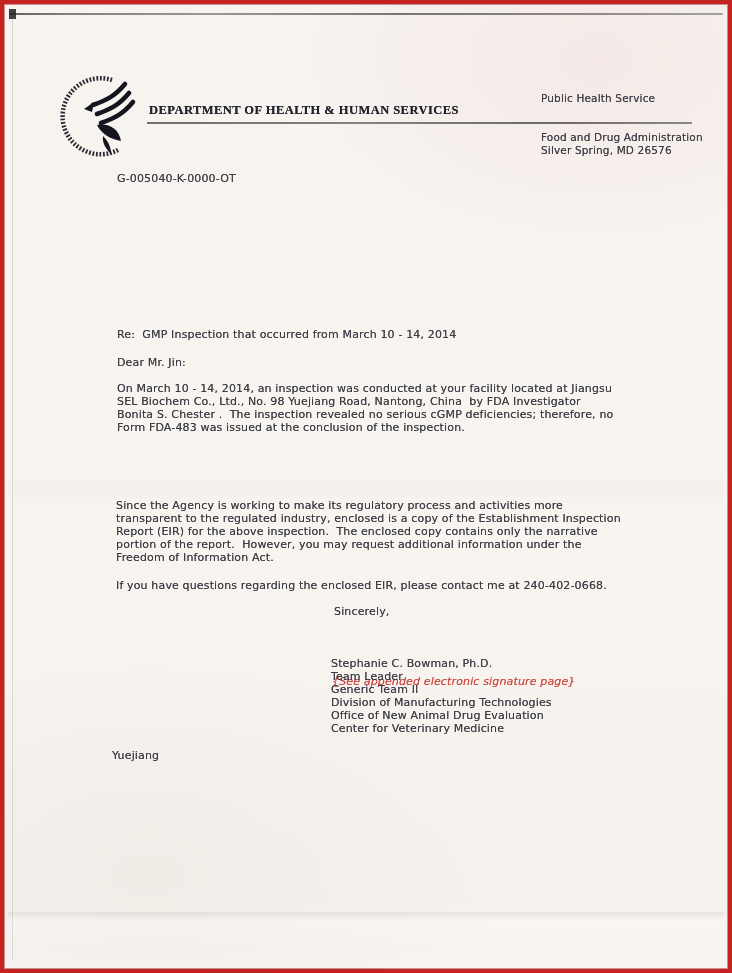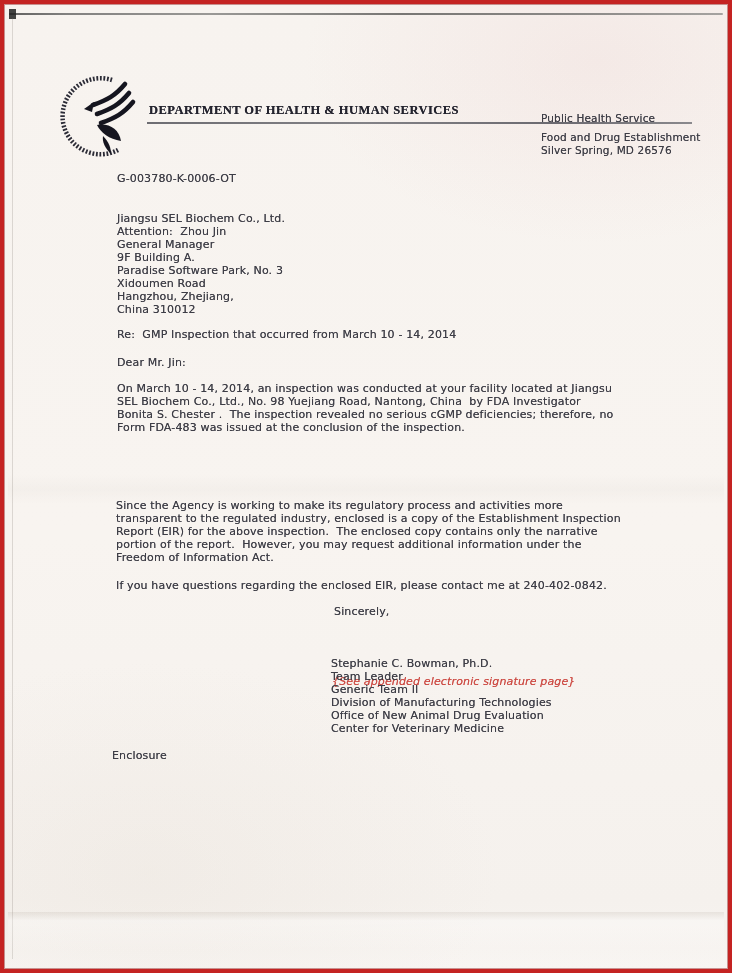--- a/index.html
+++ b/index.html
@@ -49,21 +49,21 @@
     font-size: 12.5px; letter-spacing: .45px;
     color: #23232e;
     text-shadow: 0 0 0.5px rgba(35,35,46,0.85);
     white-space: nowrap;
   }
   .dept-rule {
     position: absolute; left: 143px; top: 118px; width: 545px; height: 2px;
     background: linear-gradient(90deg, #55555c, #6e6e74 40%, #52525a 75%, #77777c 100%);
     opacity: .85;
   }
-  .phs { left: 537px; top: 88px; font-size: 10.5px; margin-top: 20px; }
+  .phs { left: 537px; top: 88px; font-size: 10.5px; }
   .fda { left: 537px; top: 127px; font-size: 10.5px; line-height: 12.5px; }
   .ref { left: 113px; top: 168px; }
   .recipient { left: 113px; top: 208px; }
   .subject { left: 113px; top: 324px; text-align: right; }
   .salutation { left: 113px; top: 352px; text-align: right; }
   .p1 { left: 113px; top: 378px; width: 545px; }
   .p2 { left: 113px; top: 447px; width: 545px; }
   .p3 { left: 112px; top: 495px; width: 545px; }
   .p4 { left: 112px; top: 575px; width: 560px; }
   .closing { left: 330px; top: 601px; }
@@ -92,47 +92,39 @@
       </g>
       <path d="M36 30 l-10 7 l8 3 z" fill="#15151f"></path>
       <path d="M39 53 C51 51 61 57 63 69 C51 67 43 61 39 53 Z" fill="#15151f"></path>
       <path d="M45 64 C51 70 53 76 53 82 C47 76 44 70 45 64 Z" fill="#15151f"></path>
     </svg>
   </div>
 
   <div class="dept-title">DEPARTMENT OF HEALTH &amp; HUMAN SERVICES</div>
   <div class="dept-rule"></div>
   <div class="txt phs">Public Health Service</div>
-  <div class="txt fda"><span>Food and Drug Establishment</span>
+  <div class="txt fda"><span>Food and Drug Administration</span>
 <span>Silver Spring, MD 26576</span></div>
 
-  <div class="txt ref">G-003780-K-0006-OT</div>
-  <div class="txt recipient">Jiangsu SEL Biochem Co., Ltd.
-Attention:  Zhou Jin
-General Manager
-9F Building A.
-Paradise Software Park, No. 3
-Xidoumen Road
-Hangzhou, Zhejiang,
-China 310012</div>
+  <div class="txt ref">G-005040-K-0000-OT</div>
   <div class="txt subject">Re:  GMP Inspection that occurred from March 10 - 14, 2014</div>
   <div class="txt salutation">Dear Mr. Jin:</div>
   <div class="txt p1">On March 10 - 14, 2014, an inspection was conducted at your facility located at Jiangsu
 SEL Biochem Co., Ltd., No. 98 Yuejiang Road, Nantong, China  by FDA Investigator
 Bonita S. Chester .  The inspection revealed no serious cGMP deficiencies; therefore, no
 Form FDA-483 was issued at the conclusion of the inspection.</div>
   <div class="txt p3">Since the Agency is working to make its regulatory process and activities more
 transparent to the regulated industry, enclosed is a copy of the Establishment Inspection
 Report (EIR) for the above inspection.  The enclosed copy contains only the narrative
 portion of the report.  However, you may request additional information under the
 Freedom of Information Act.</div>
-  <div class="txt p4">If you have questions regarding the enclosed EIR, please contact me at 240-402-0842.</div>
+  <div class="txt p4">If you have questions regarding the enclosed EIR, please contact me at 240-402-0668.</div>
   <div class="txt closing">Sincerely,</div>
   <div class="txt sig-note">{See appended electronic signature page}</div>
   <div class="txt signer">Stephanie C. Bowman, Ph.D.
 Team Leader
 Generic Team II
 Division of Manufacturing Technologies
 Office of New Animal Drug Evaluation
 Center for Veterinary Medicine</div>
-  <div class="txt enclosure">Enclosure</div>
+  <div class="txt enclosure">Yuejiang</div>
 
 </div>
 
 </body></html>

